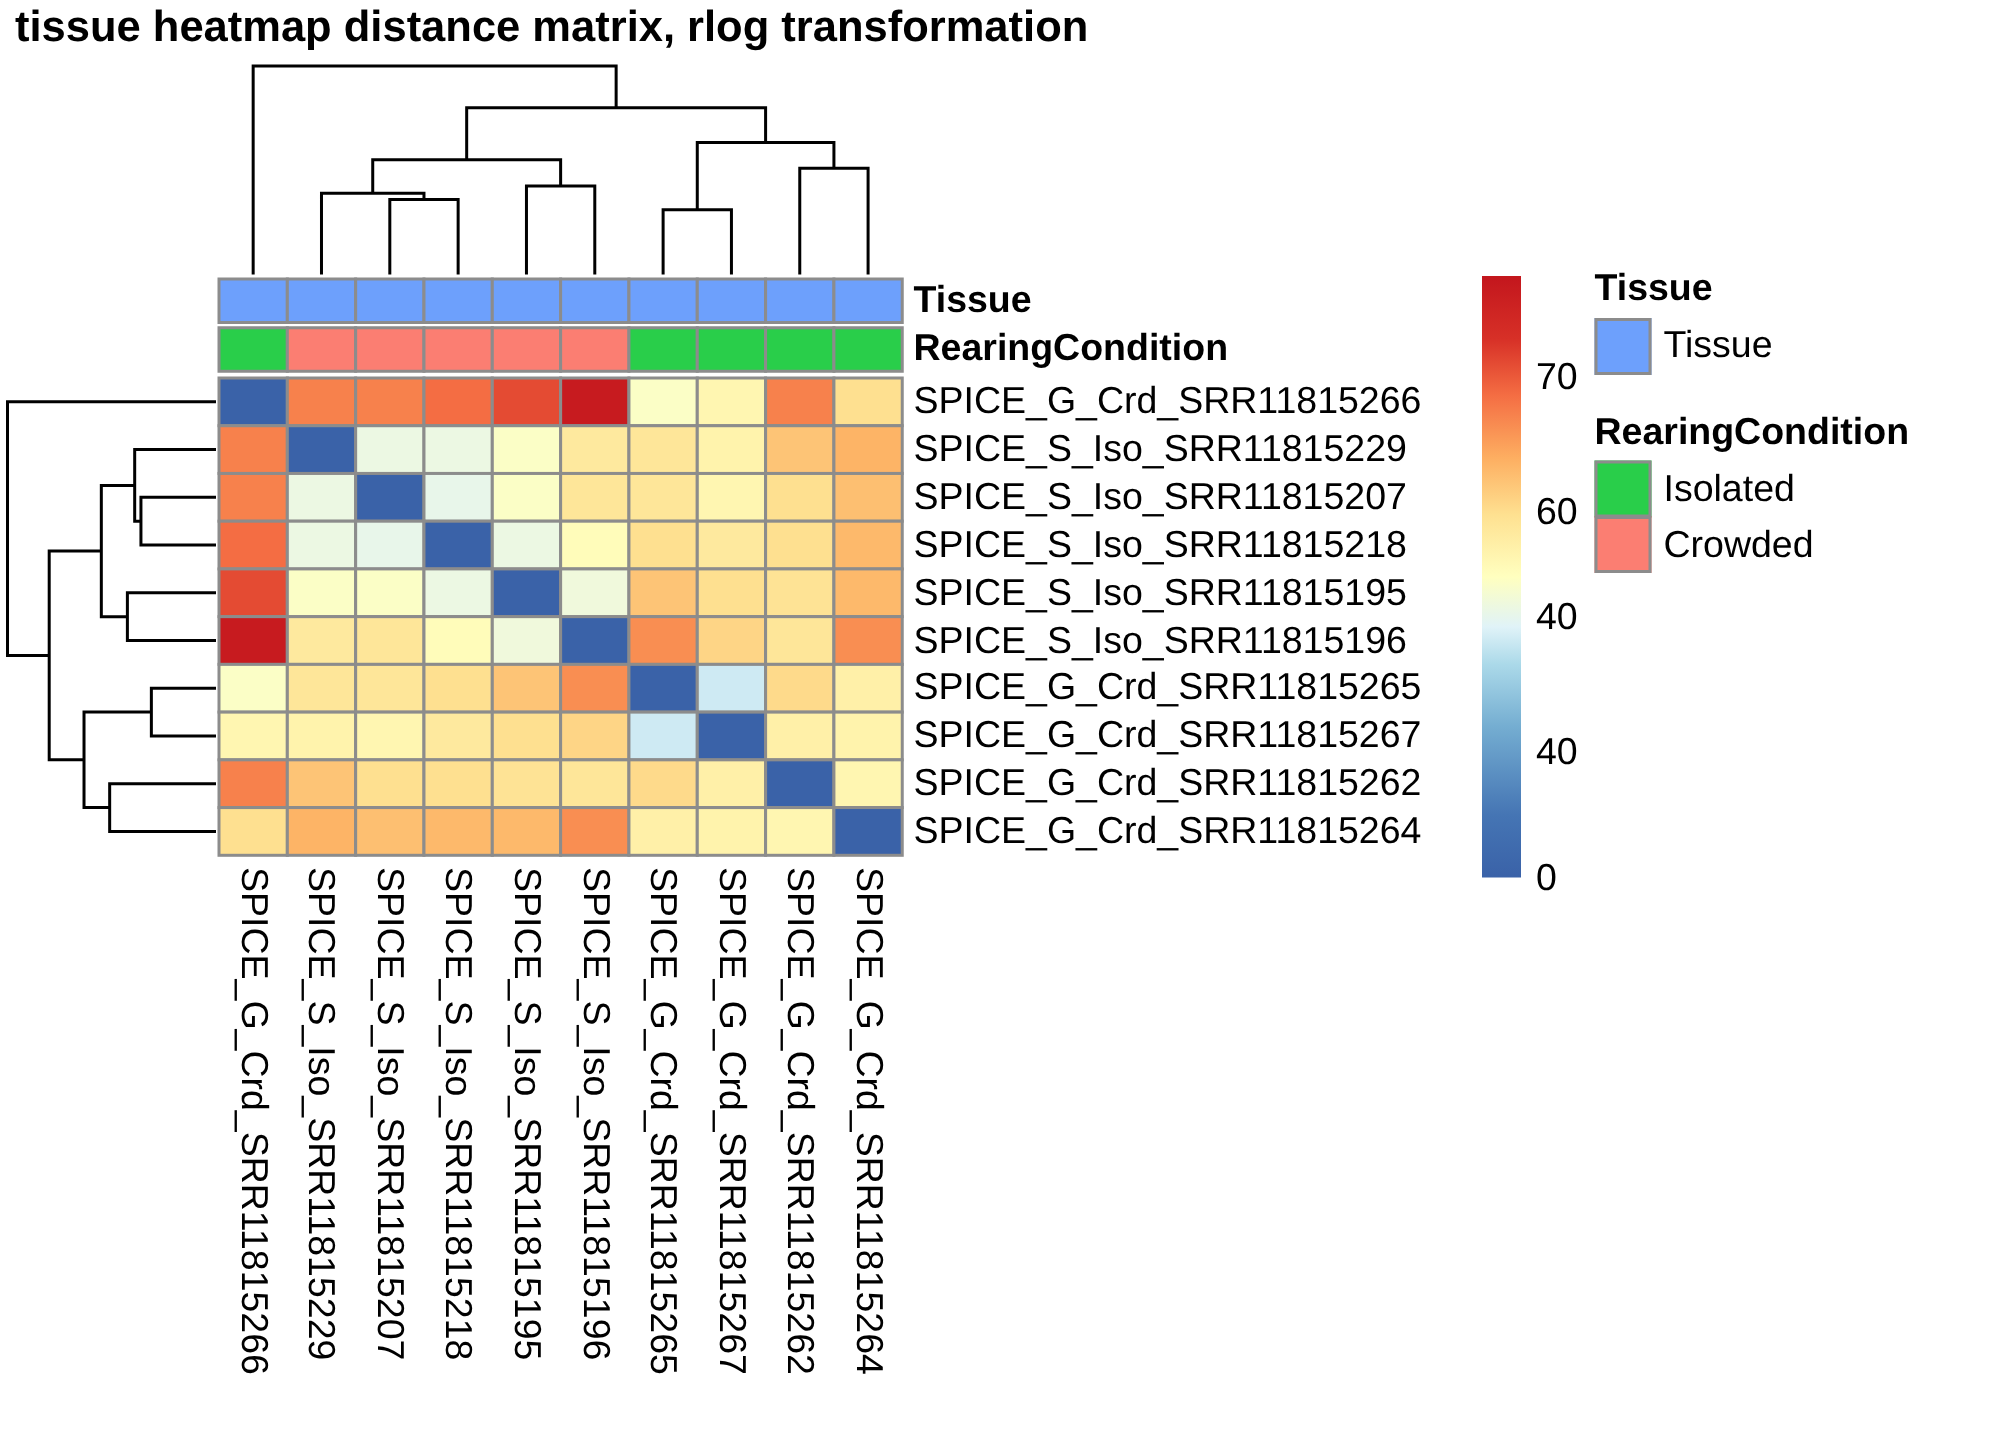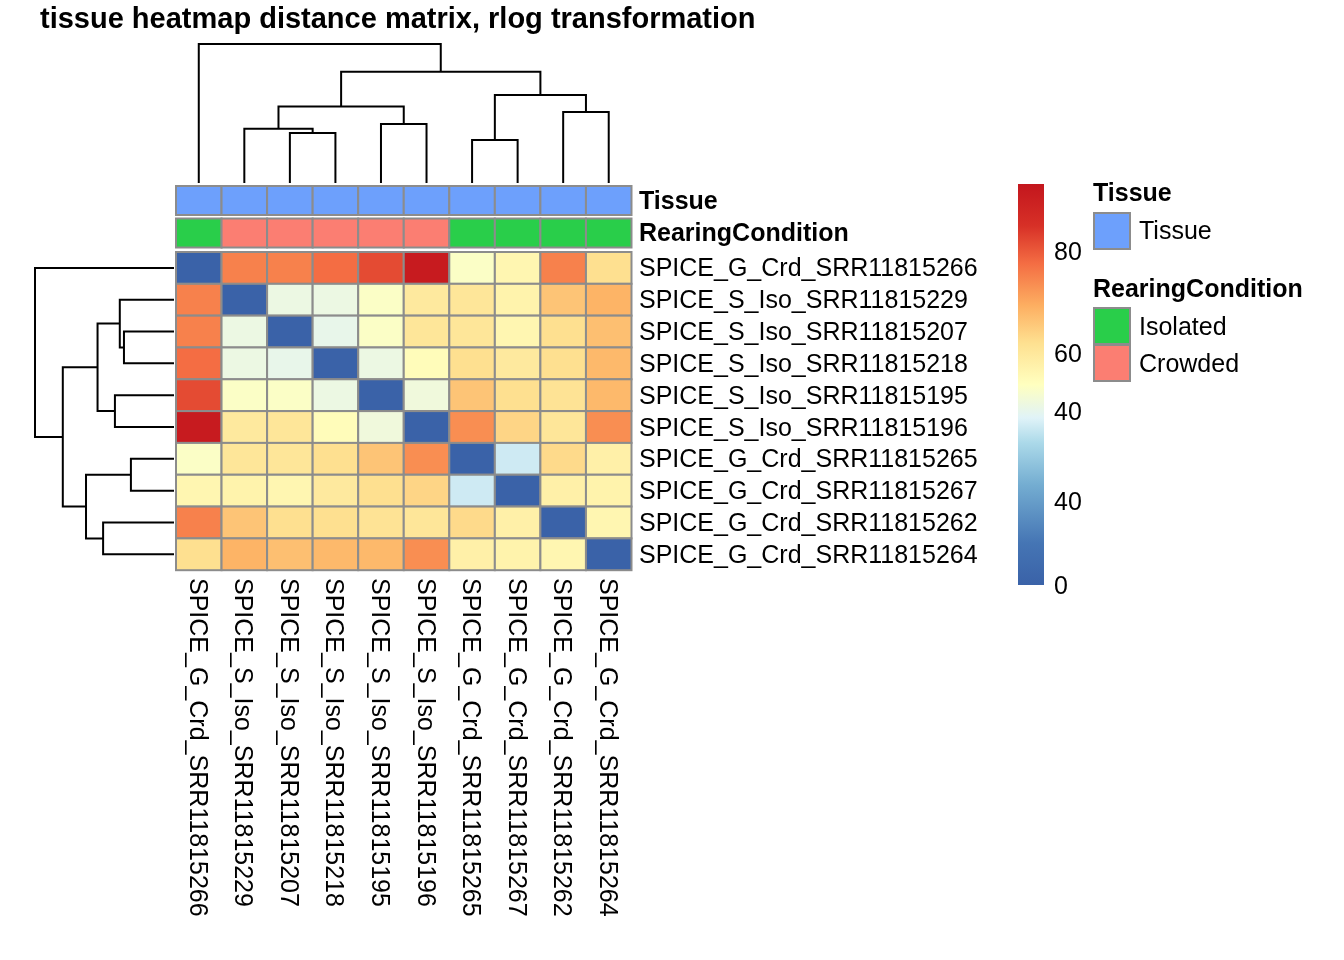--- a/index.html
+++ b/index.html
@@ -1,17 +1,17 @@
 <!DOCTYPE html>
 <html><head>
 <meta charset="utf-8">
 <style>
   html,body{margin:0;padding:0;background:#fff;}
   .figure{position:relative;width:1305px;height:960px;background:#ffffff;
-          font-family:"Liberation Sans",sans-serif;color:#000;overflow:hidden;margin-left:30px;}
+          font-family:"Liberation Sans",sans-serif;color:#000;overflow:hidden;}
   .title{position:absolute;left:10px;top:2px;font-size:29px;font-weight:bold;white-space:nowrap;}
   svg{position:absolute;left:0;top:0;}
   .bar-label{position:absolute;left:609px;font-size:25px;font-weight:bold;
              display:flex;align-items:center;white-space:nowrap;}
   .row-label{position:absolute;left:609px;font-size:25px;display:flex;align-items:center;
              white-space:nowrap;}
   .col-label{position:absolute;font-size:25px;line-height:29px;white-space:nowrap;
              transform:rotate(90deg);transform-origin:0 0;}
   .cb-tick{position:absolute;left:1024px;font-size:25px;height:30px;line-height:30px;}
   .lg-title{position:absolute;left:1063px;font-size:25px;font-weight:bold;white-space:nowrap;}
@@ -213,22 +213,22 @@
       <div class="col-label" style="left: 273.875px; top: 578px;">SPICE_S_Iso_SRR11815207</div>
       <div class="col-label" style="left: 319.425px; top: 578px;">SPICE_S_Iso_SRR11815218</div>
       <div class="col-label" style="left: 364.975px; top: 578px;">SPICE_S_Iso_SRR11815195</div>
       <div class="col-label" style="left: 410.525px; top: 578px;">SPICE_S_Iso_SRR11815196</div>
       <div class="col-label" style="left: 456.075px; top: 578px;">SPICE_G_Crd_SRR11815265</div>
       <div class="col-label" style="left: 501.625px; top: 578px;">SPICE_G_Crd_SRR11815267</div>
       <div class="col-label" style="left: 547.175px; top: 578px;">SPICE_G_Crd_SRR11815262</div>
       <div class="col-label" style="left: 592.725px; top: 578px;">SPICE_G_Crd_SRR11815264</div>
     </div>
   <div id="cb-ticks">
-      <div class="cb-tick" style="top: 235.833px;">80</div>
-      <div class="cb-tick" style="top: 338px; text-align: center;">60</div>
+      <div class="cb-tick" style="top: 235.833px;">70</div>
+      <div class="cb-tick" style="top: 326px; text-align: center;">60</div>
       <div class="cb-tick" style="top: 396px;">40</div>
       <div class="cb-tick" style="top: 486.458px;">40</div>
       <div class="cb-tick" style="top: 570px;">0</div>
     </div>
 
   <div>
     <div class="lg-title" style="top:178px">Tissue</div>
     <div class="lg-swatch" style="left: 1063px; top: 212px; background: rgb(109, 160, 252);"></div>
     <div class="lg-label" style="left:1109px;top:216px">Tissue</div>
 

